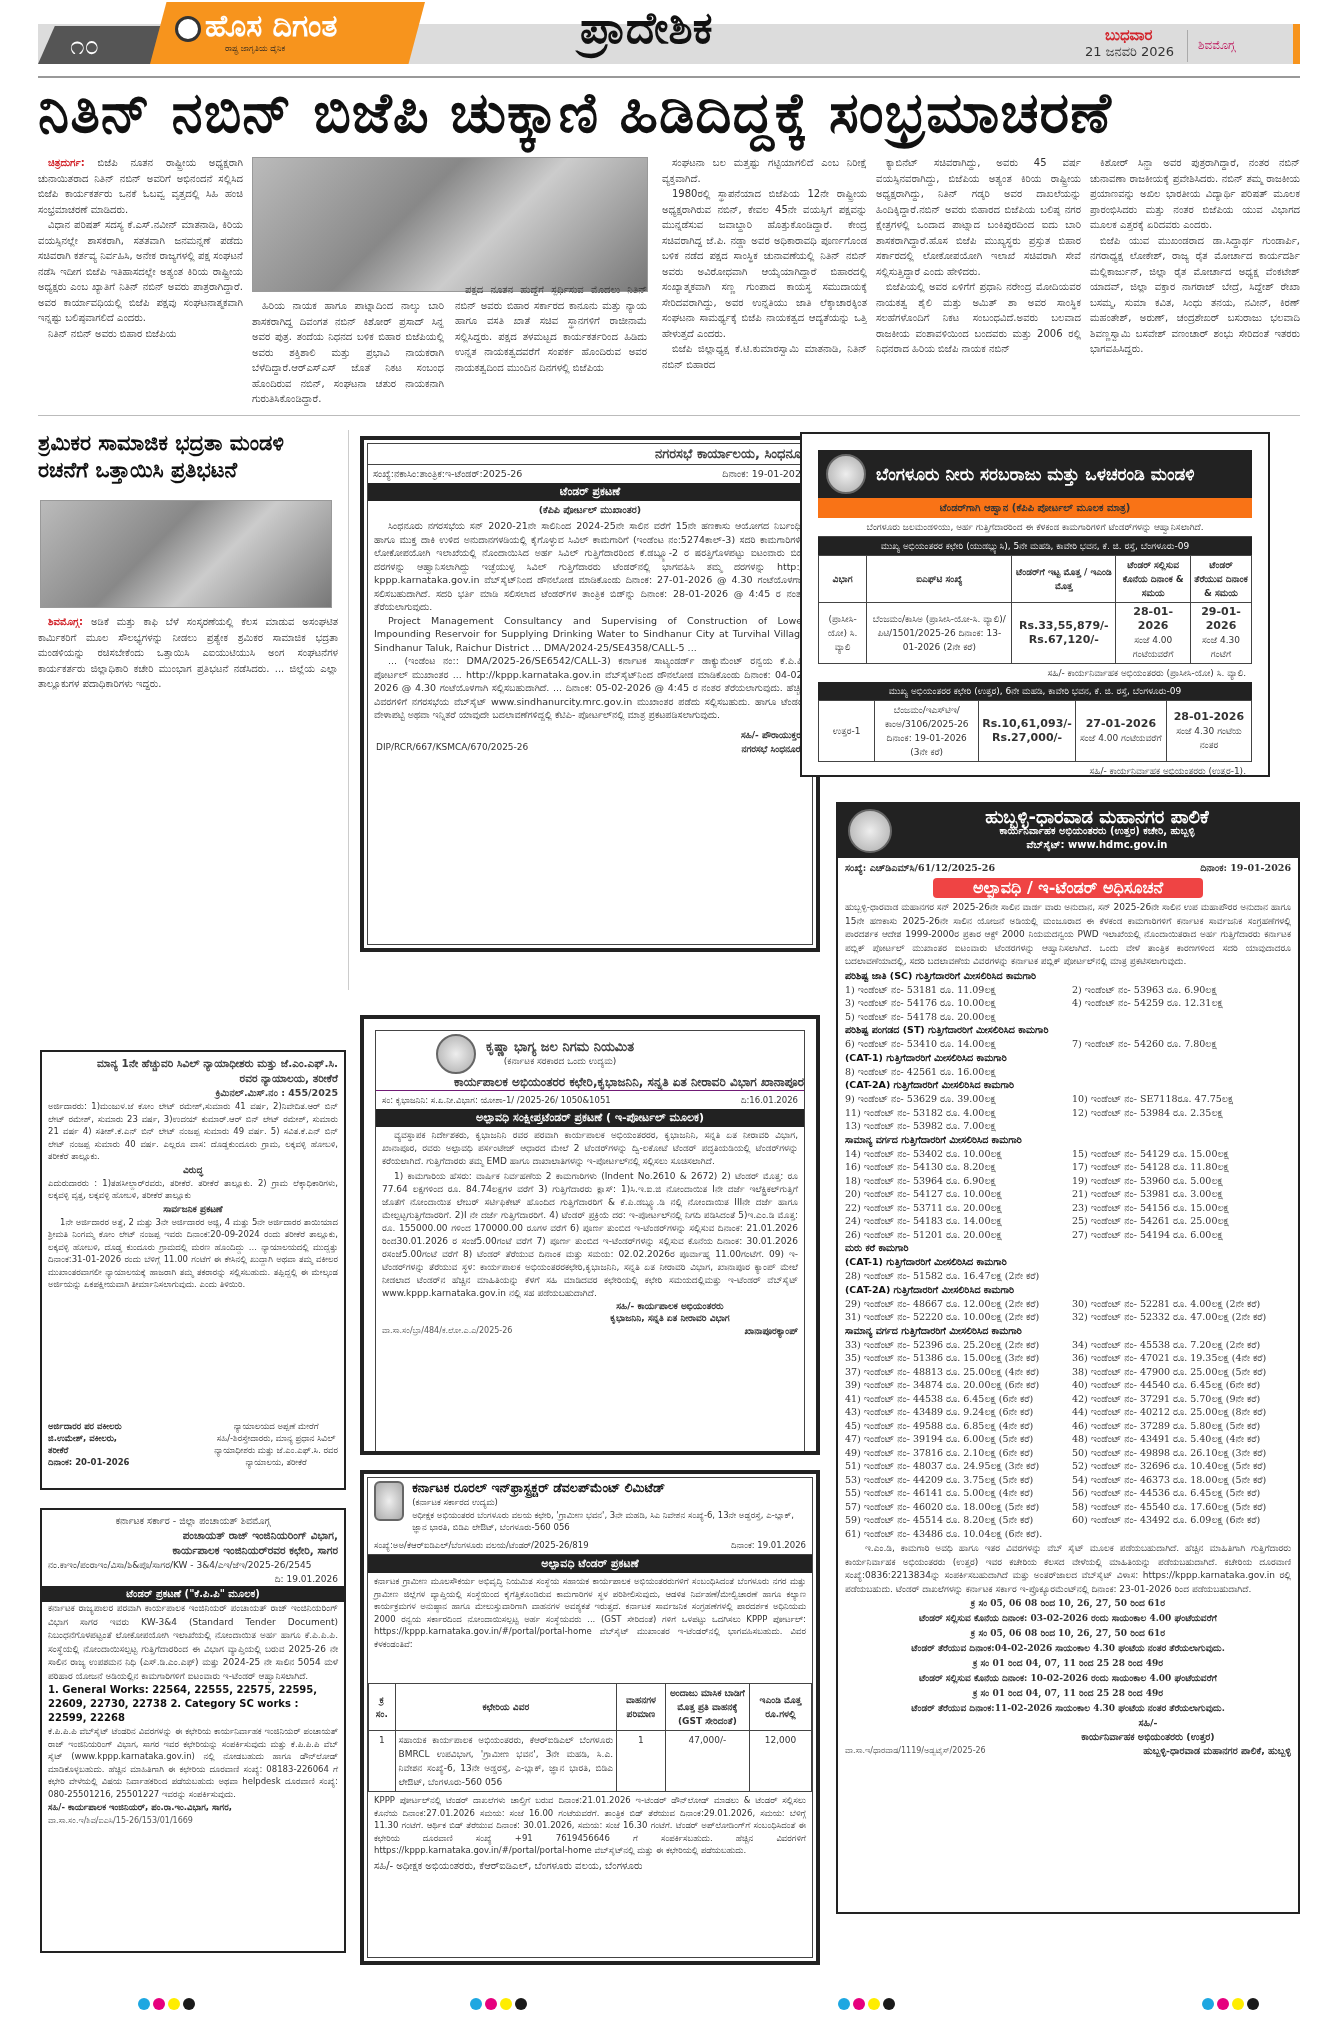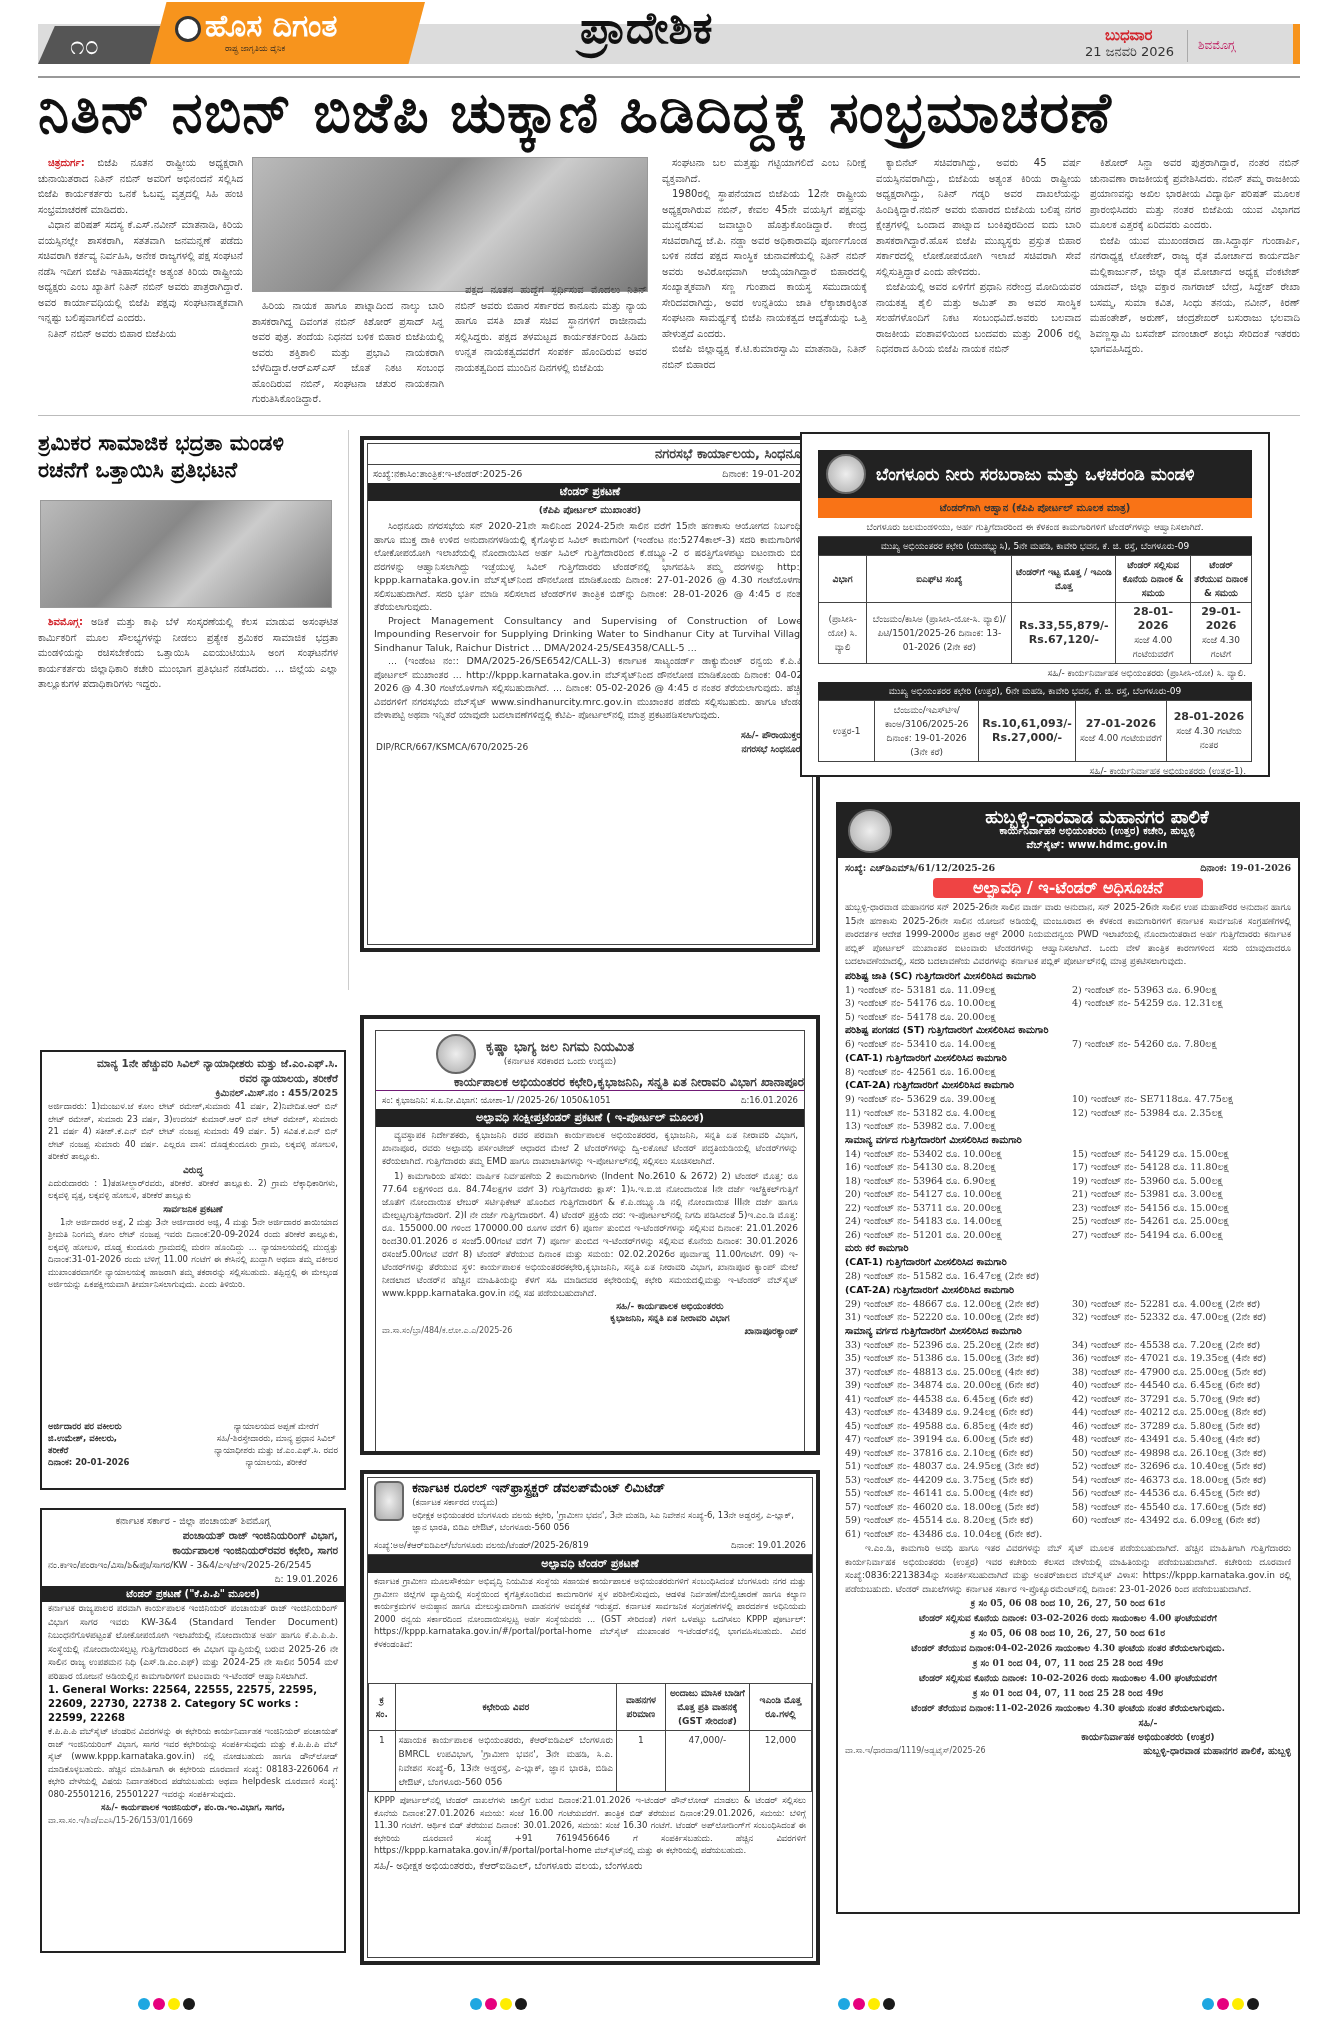--- a/index.html
+++ b/index.html
@@ -278,21 +278,21 @@
 <div class="abs box" style="left:40px;top:1508px;width:306px;height:445px">
   <div class="center" style="font-size:9.5px">ಕರ್ನಾಟಕ ಸರ್ಕಾರ - ಜಿಲ್ಲಾ ಪಂಚಾಯತ್ ಶಿವಮೊಗ್ಗ</div>
   <div class="ttl" style="font-size:10.5px;line-height:15px">ಪಂಚಾಯತ್ ರಾಜ್ ಇಂಜಿನಿಯರಿಂಗ್ ವಿಭಾಗ,</div>
   <div class="ttl" style="font-size:10.5px;line-height:15px">ಕಾರ್ಯಪಾಲಕ ಇಂಜಿನಿಯರ್‌ರವರ ಕಛೇರಿ, ಸಾಗರ</div>
   <div style="font-size:9px">ನಂ.ಕಾಇಂ/ಪಂರಾಇಂ/ವಿಸಾ/ಶಿ&amp;ಪೊ/ಸಾಗರ/KW - 3&amp;4/ಎಇ/ಜೆಇ/2025-26/2545</div>
   <div style="text-align:right;font-size:9px">ದಿ: 19.01.2026</div>
   <div class="bar" style="font-size:10px;padding:1px 0;margin:0 -6px">ಟೆಂಡರ್ ಪ್ರಕಟಣೆ ("ಕೆ.ಪಿ.ಪಿ" ಮೂಲಕ)</div>
   <p style="font-size:9px;line-height:13.5px;text-align:justify">ಕರ್ನಾಟಕ ರಾಜ್ಯಪಾಲರ ಪರವಾಗಿ ಕಾರ್ಯಪಾಲಕ ಇಂಜಿನಿಯರ್ ಪಂಚಾಯತ್ ರಾಜ್ ಇಂಜಿನಿಯರಿಂಗ್ ವಿಭಾಗ ಸಾಗರ ಇವರು KW-3&amp;4 (Standard Tender Document) ನಿಬಂಧನೆಗೊಳಪಟ್ಟಂತೆ ಲೋಕೋಪಯೋಗಿ ಇಲಾಖೆಯಲ್ಲಿ ನೋಂದಾಯಿತ ಅರ್ಹ ಹಾಗೂ ಕೆ.ಪಿ.ಪಿ.ಪಿ. ಸಂಸ್ಥೆಯಲ್ಲಿ ನೋಂದಾಯಿಸಲ್ಪಟ್ಟ ಗುತ್ತಿಗೆದಾರರಿಂದ ಈ ವಿಭಾಗ ವ್ಯಾಪ್ತಿಯಲ್ಲಿ ಬರುವ 2025-26 ನೇ ಸಾಲಿನ ರಾಜ್ಯ ಉಪಶಮನ ನಿಧಿ (ಎಸ್.ಡಿ.ಎಂ.ಎಫ್) ಮತ್ತು 2024-25 ನೇ ಸಾಲಿನ 5054 ಮಳೆ ಪರಿಹಾರ ಯೋಜನೆ ಅಡಿಯಲ್ಲಿನ ಕಾಮಗಾರಿಗಳಿಗೆ ಐಟಂವಾರು ಇ-ಟೆಂಡರ್ ಆಹ್ವಾನಿಸಲಾಗಿದೆ.</p>
   <p class="bold" style="font-size:10px;line-height:14px;color:#111">1. General Works: 22564, 22555, 22575, 22595, 22609, 22730, 22738 2. Category SC works : 22599, 22268</p>
   <p style="font-size:8.5px;line-height:12.5px;text-align:justify">ಕೆ.ಪಿ.ಪಿ.ಪಿ ವೆಬ್‌ಸೈಟ್ ಟೆಂಡರಿನ ವಿವರಗಳನ್ನು ಈ ಕಛೇರಿಯ ಕಾರ್ಯನಿರ್ವಾಹಕ ಇಂಜಿನಿಯರ್ ಪಂಚಾಯತ್ ರಾಜ್ ಇಂಜಿನಿಯರಿಂಗ್ ವಿಭಾಗ, ಸಾಗರ ಇವರ ಕಛೇರಿಯನ್ನು ಸಂಪರ್ಕಿಸುವುದು ಮತ್ತು ಕೆ.ಪಿ.ಪಿ.ಪಿ ವೆಬ್ ಸೈಟ್ (www.kppp.karnataka.gov.in) ನಲ್ಲಿ ನೋಡಬಹುದು ಹಾಗೂ ಡೌನ್‌ಲೋಡ್ ಮಾಡಿಕೊಳ್ಳಬಹುದು. ಹೆಚ್ಚಿನ ಮಾಹಿತಿಗಾಗಿ ಈ ಕಛೇರಿಯ ದೂರವಾಣಿ ಸಂಖ್ಯೆ: 08183-226064 ಗೆ ಕಛೇರಿ ವೇಳೆಯಲ್ಲಿ ವಿಷಯ ನಿರ್ವಾಹಕರಿಂದ ಪಡೆಯಬಹುದು ಅಥವಾ helpdesk ದೂರವಾಣಿ ಸಂಖ್ಯೆ: 080-25501216, 25501227 ಇವರನ್ನು ಸಂಪರ್ಕಿಸುವುದು.</p>
-  <div class="bold" style="text-align:center;font-size:8.5px">ಸಹಿ/- ಕಾರ್ಯಪಾಲಕ ಇಂಜಿನಿಯರ್, ಪಂ.ರಾ.ಇಂ.ವಿಭಾಗ, ಸಾಗರ,</div>
+  <div class="bold" style="text-align:left;font-size:8.5px">ಸಹಿ/- ಕಾರ್ಯಪಾಲಕ ಇಂಜಿನಿಯರ್, ಪಂ.ರಾ.ಇಂ.ವಿಭಾಗ, ಸಾಗರ,</div>
   <div class="small">ವಾ.ಸಾ.ಸಂ.ಇ/ಶಿವ/ಐಎಸಿ/15-26/153/01/1669</div>
 </div>
 
 <div class="abs box" style="left:836px;top:802px;width:464px;height:1112px;padding:0">
   <div class="bar" style="display:flex;align-items:center;gap:14px;padding:5px 10px;text-align:center">
     <div class="seal" style="width:44px;height:44px"></div>
     <div style="flex:1">
       <div style="font-size:18px">ಹುಬ್ಬಳ್ಳಿ-ಧಾರವಾಡ ಮಹಾನಗರ ಪಾಲಿಕೆ</div>
       <div style="font-size:10px">ಕಾರ್ಯನಿರ್ವಾಹಕ ಅಭಿಯಂತರರು (ಉತ್ತರ) ಕಚೇರಿ, ಹುಬ್ಬಳ್ಳಿ</div>
       <div style="font-size:10px">ವೆಬ್‌ಸೈಟ್: www.hdmc.gov.in</div>

